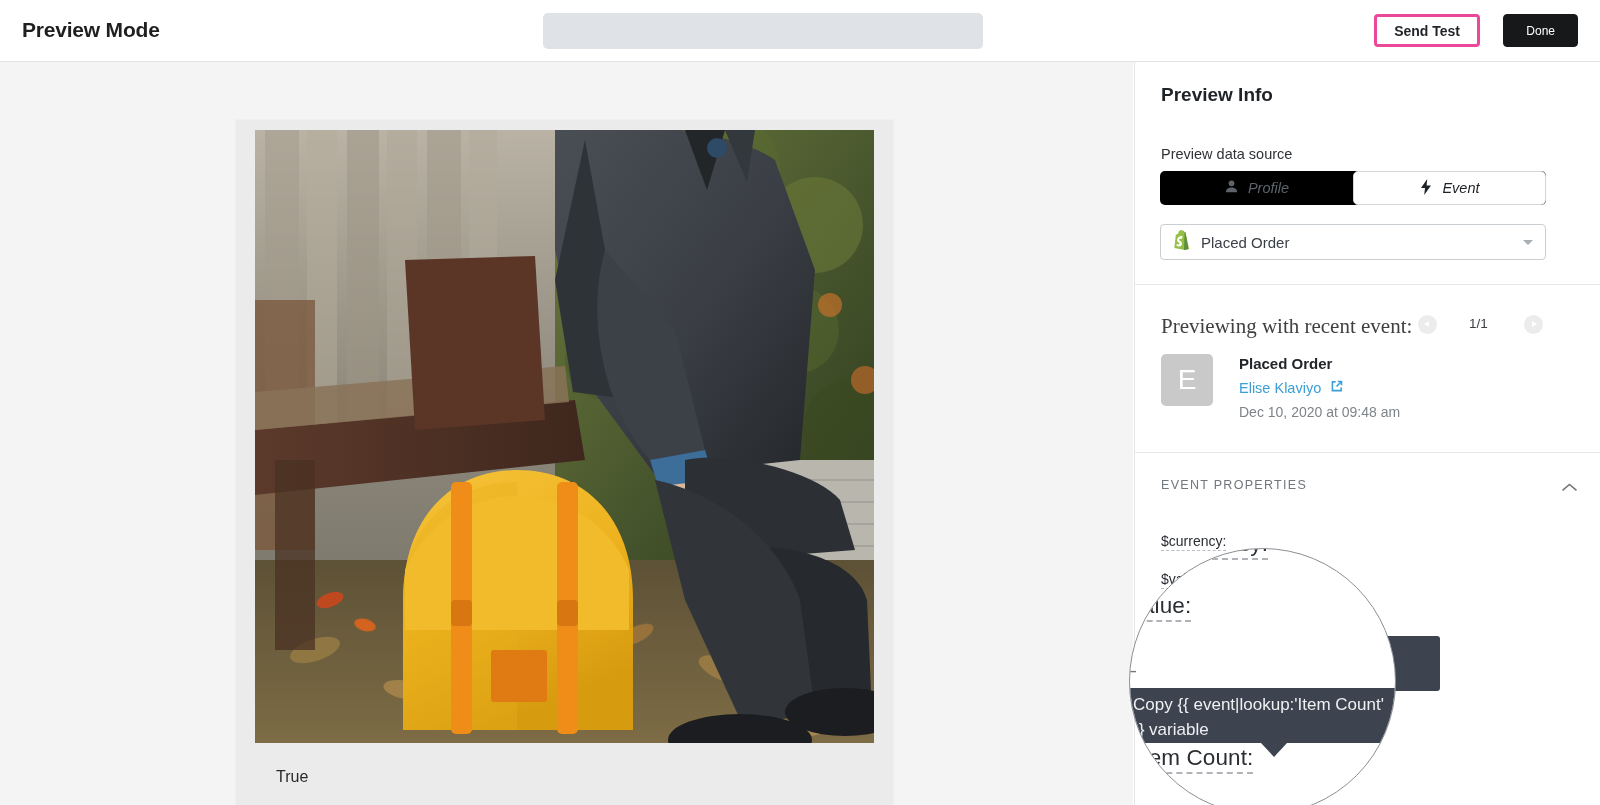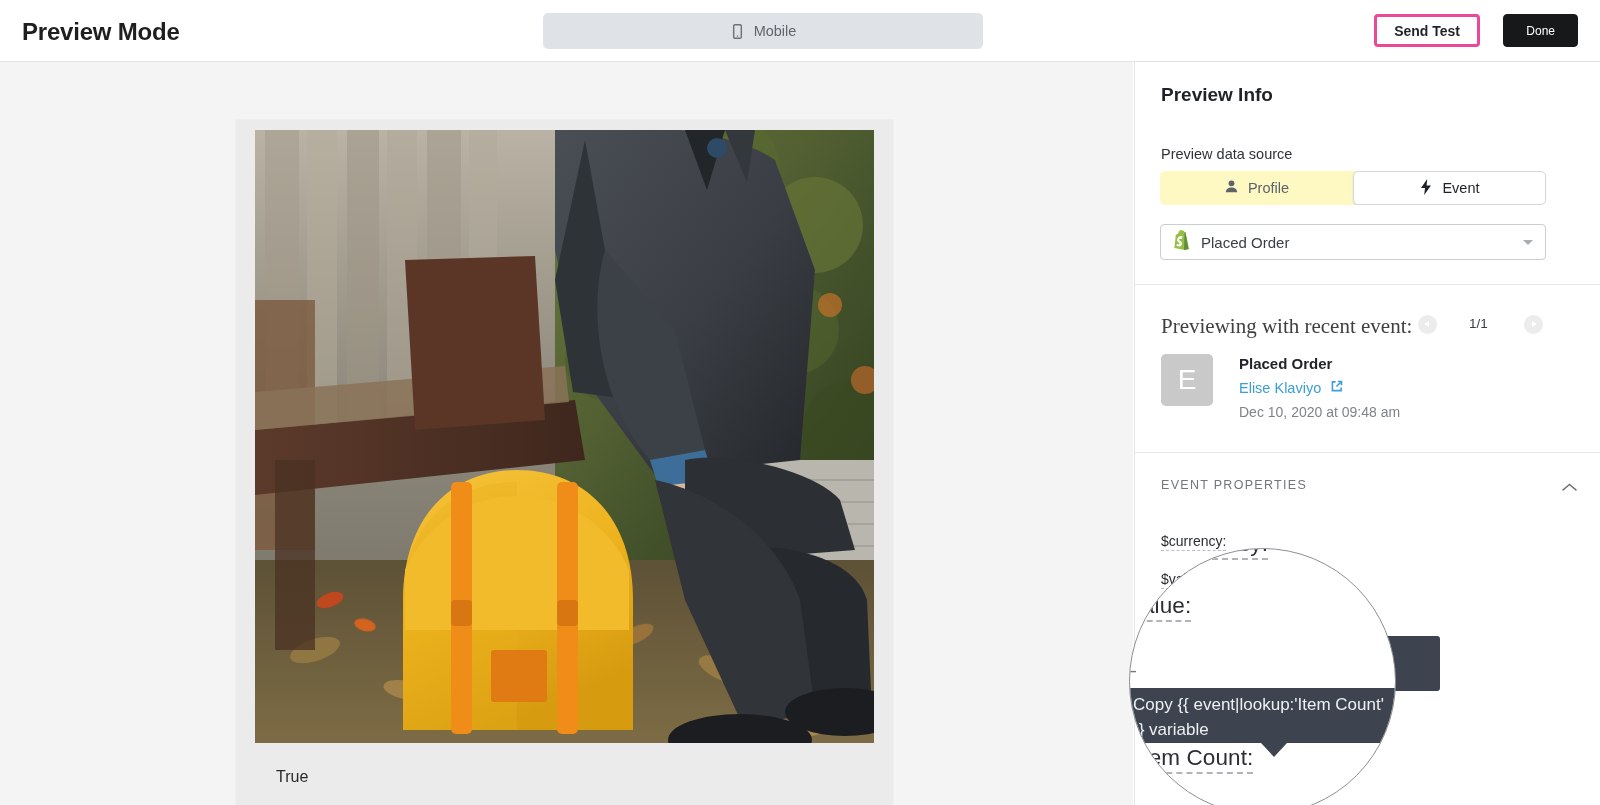--- a/index.html
+++ b/index.html
@@ -13,21 +13,21 @@
   
   .topbar {
     position: absolute; top: 0; left: 0;
     width: 1600px; height: 62px;
     background: #ffffff;
     border-bottom: 1px solid #e3e3e3;
     z-index: 30;
   }
   .topbar-title {
     position: absolute; left: 22px; top: 18px;
-    font-size: 24px; font-weight: bold; color: #1f1f1f;
+    font-size: 21px; font-weight: bold; color: #1f1f1f;
     letter-spacing: -0.2px;
   }
 
   
   .device-toggle {
     position: absolute; left: 543px; top: 13px;
     width: 440px; height: 36px;
     background: #dfe3e8;
     border-radius: 5px;
     display: flex;
@@ -111,23 +111,23 @@
     font-size: 19px; font-weight: bold; color: #1f2226;
   }
   .field-label {
     position: absolute; left: 26px; top: 84px;
     font-size: 14.5px; color: #2f3337;
   }
 
   .source-toggle {
     position: absolute; left: 25px; top: 109px;
     width: 386px; height: 34px;
-    background: #fef9c3;
+    background: #000000;
     border-radius: 5px;
-    display: flex; overflow: hidden;
+    display: flex; overflow: hidden; font-style: italic;
   }
   .source-seg {
     flex: 1 1 50%;
     display: flex; align-items: center; justify-content: center;
     gap: 9px;
     font-size: 14.5px; color: #5d636a;
     cursor: pointer;
   }
   .source-seg.active {
     background: #ffffff; color: #1f2226;
@@ -298,29 +298,20 @@
     width: 20px; height: 24px; z-index: 20;
   }
 </style>
 </head>
 <body>
 
 <div class="topbar">
   <div class="topbar-title">Preview Mode</div>
 
   <div class="device-toggle">
-    <div class="device-seg">
-      <span>
-        <svg width="15" height="17" viewBox="0 0 16 20" fill="none">
-          <rect x="3.5" y="2" width="9" height="16" rx="1.6" stroke="#6c7278" stroke-width="1.7"></rect>
-          <circle cx="8" cy="15.4" r="0.9" fill="#6c7278"></circle>
-        </svg>
-      </span>
-      <span>Mobile</span>
-    </div>
   </div>
 
   <button class="btn-send">Send Test</button>
   <button class="btn-done">Done</button>
 </div>
 
 <div class="canvas">
   <div class="email-card">
     <div class="email-img">
       <svg viewBox="0 0 619 613" preserveAspectRatio="none" aria-hidden="true">

